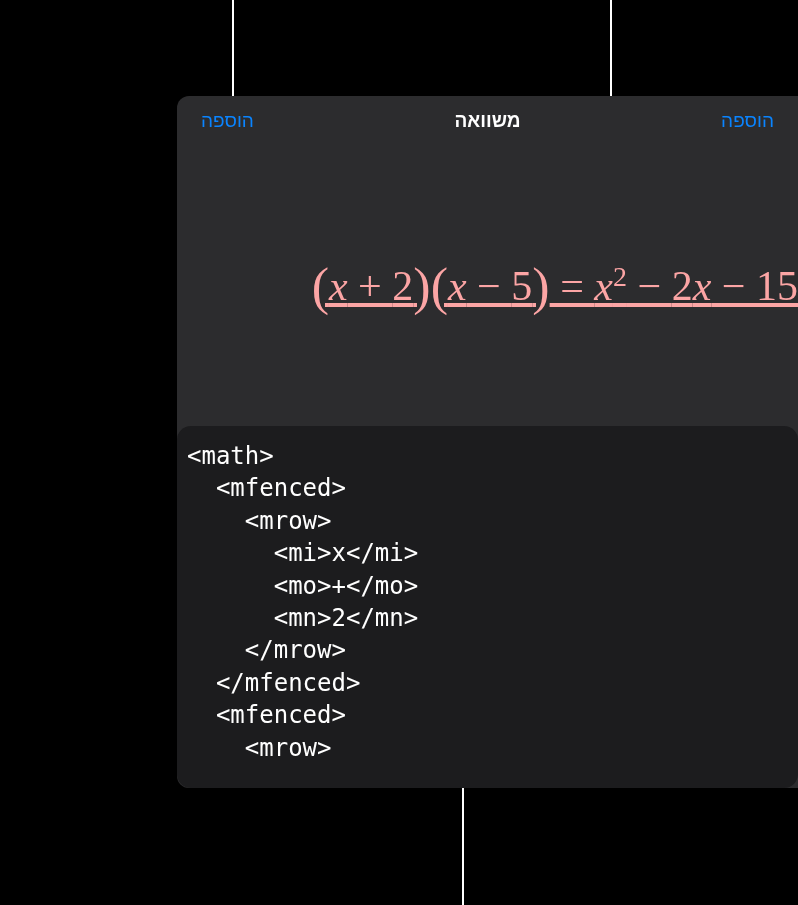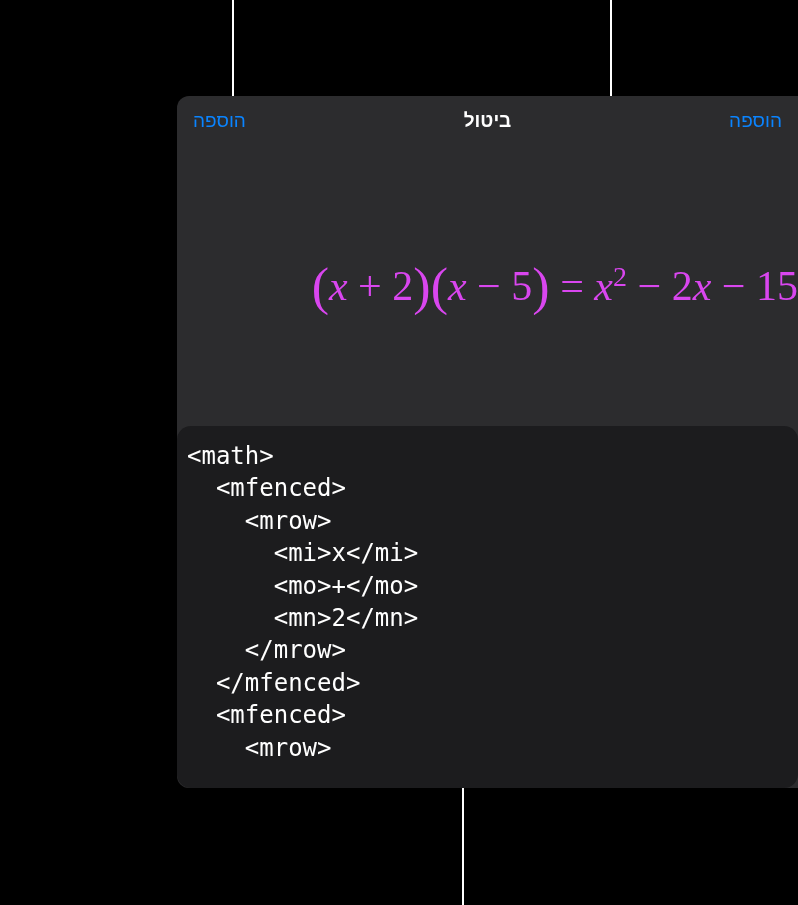--- a/index.html
+++ b/index.html
@@ -28,21 +28,21 @@
       overflow: hidden;
       display: flex;
       flex-direction: column;
     }
     
     .header {
       height: 50px;
       display: flex;
       align-items: center;
       justify-content: space-between;
-      padding: 0 16px;
+      padding: 0 24px;
       position: relative;
     }
     
     .header-title {
       position: absolute;
       left: 50%;
       transform: translateX(-50%);
       color: #ffffff;
       font-size: 19px;
       font-weight: 600;
@@ -69,27 +69,28 @@
       flex: 0 0 auto;
       height: 280px;
       display: flex;
       align-items: center;
       justify-content: flex-end;
       padding-right: 0;
       overflow: hidden;
     }
     
     .equation {
-      color: #d946ef;
+      color: #fca5a5;
       font-size: 42px;
       font-family: "Times New Roman", Georgia, serif;
       white-space: nowrap;
       padding-right: 0;
       direction: ltr;
       text-align: right;
+      text-decoration: underline;
     }
     
     .equation .paren {
       font-size: 52px;
       vertical-align: -4px;
     }
     
     .equation .var {
       font-style: italic;
     }
@@ -141,21 +142,21 @@
 <body>
 
 <div class="callout callout-1"></div>
 <div class="callout callout-2"></div>
 <div class="callout callout-3"></div>
 
 <div class="dialog">
 
   <div class="header">
     <button class="header-btn left">הוספה</button>
-    <div class="header-title">ביטול</div>
+    <div class="header-title">משוואה</div>
     <button class="header-btn right">הוספה</button>
   </div>
 
   <div class="preview-area">
     <div class="equation"><span class="paren">(</span><span class="var">x</span><span> + </span><span>2</span><span class="paren">)</span><span class="paren">(</span><span class="var">x</span><span> − </span><span>5</span><span class="paren">)</span><span> = </span><span class="var">x</span><sup>2</sup><span> − </span><span>2</span><span class="var">x</span><span> − </span><span>15</span></div>
   </div>
 
   <div class="code-area">&lt;math&gt;
   &lt;mfenced&gt;
     &lt;mrow&gt;

